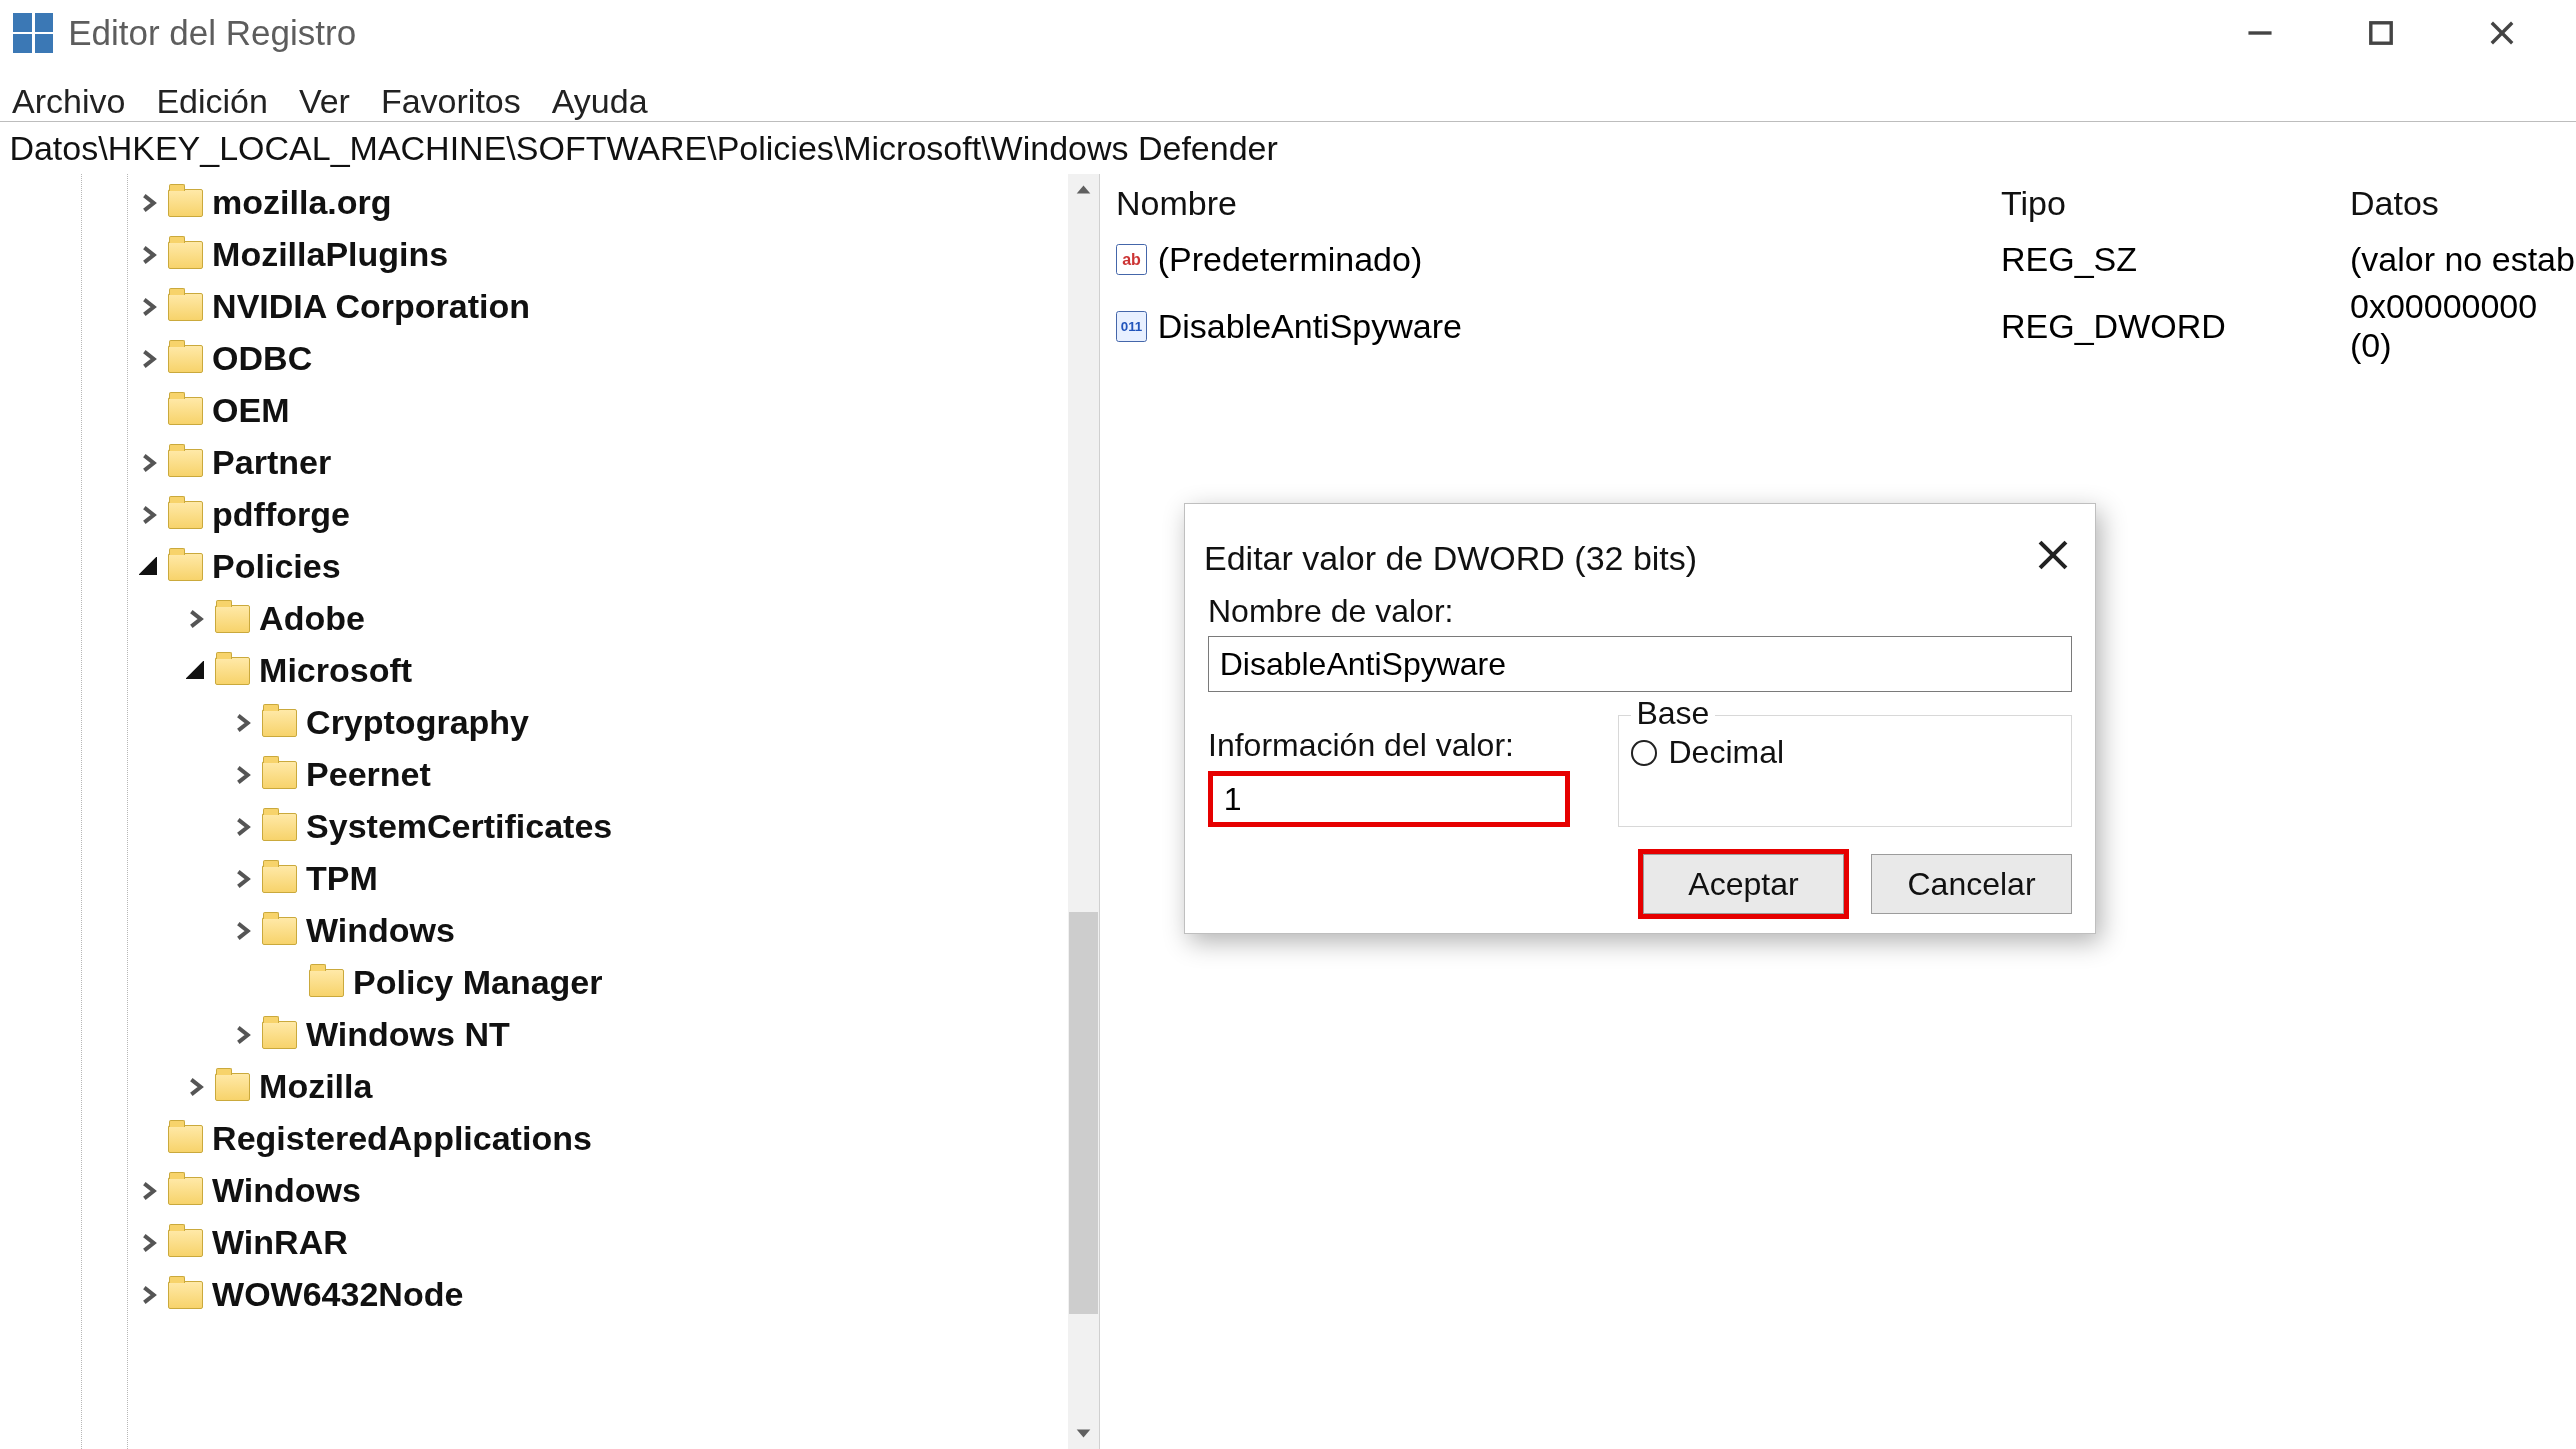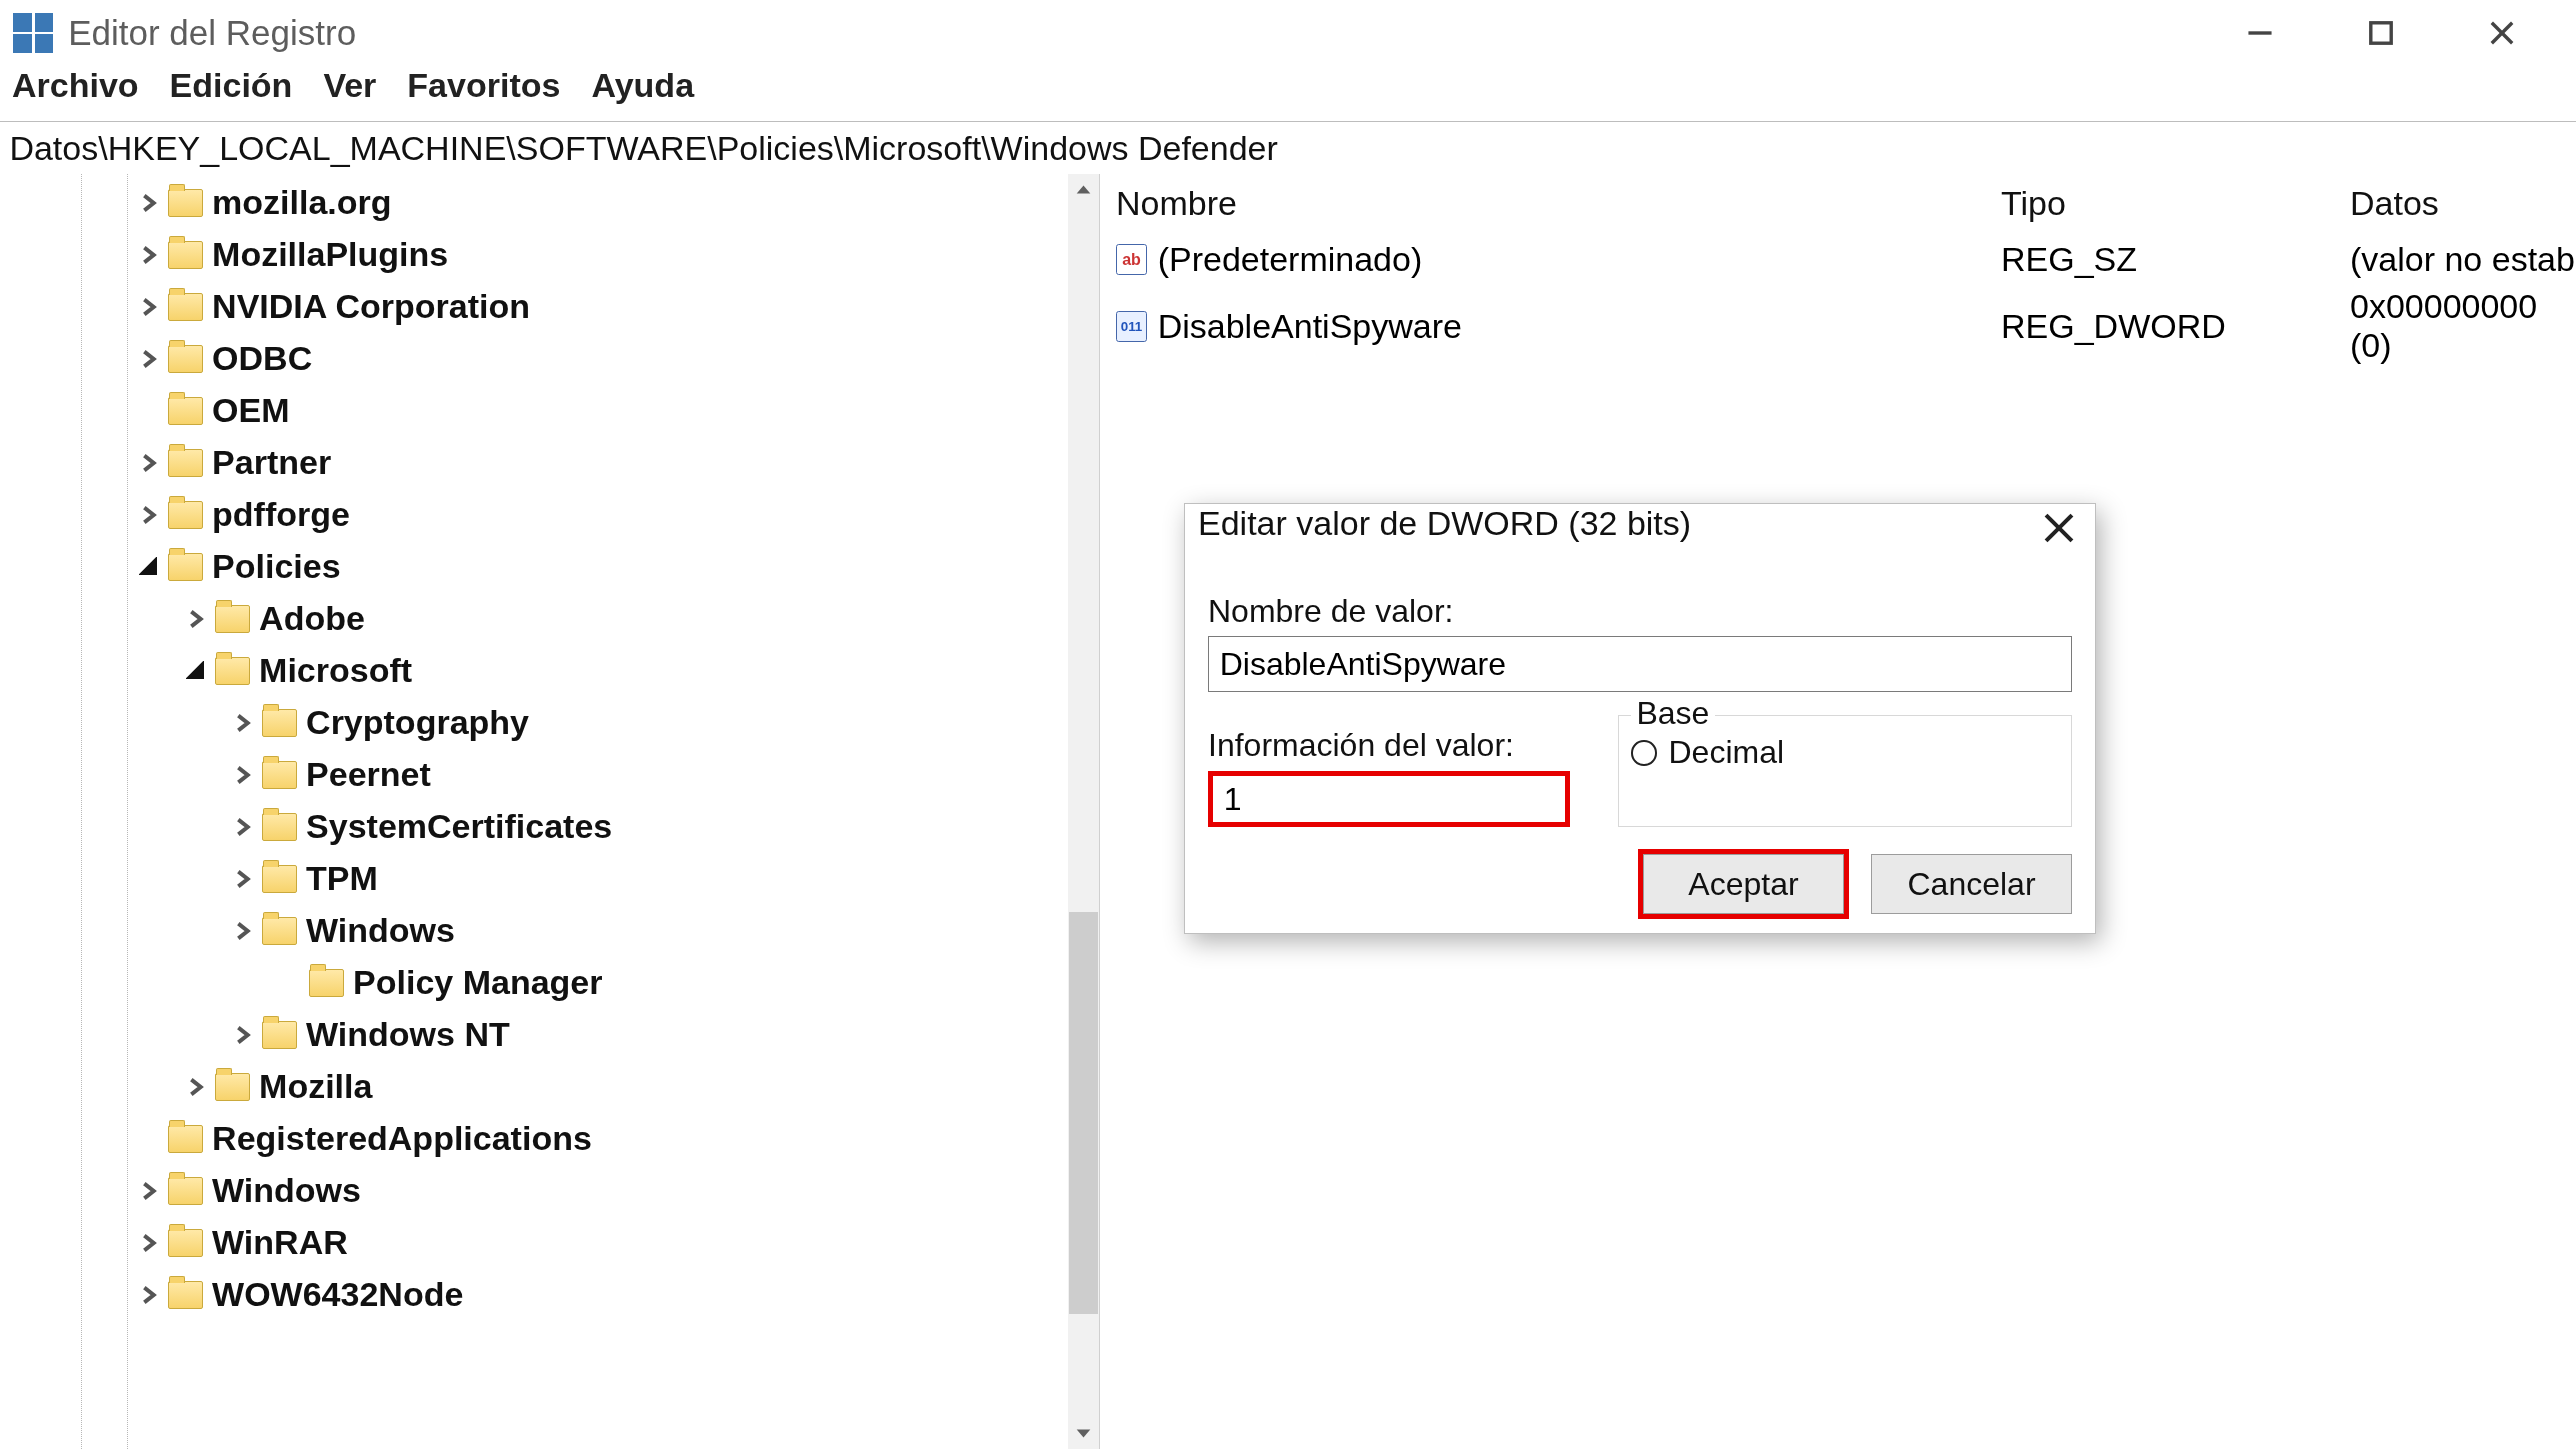--- a/index.html
+++ b/index.html
@@ -19,26 +19,25 @@
   }
   .app-icon div { background:#3b78b5; }
   .titlebar .title { font-size: 35px; color:#5d5d5d; }
   .win-controls { margin-left:auto; display:flex; gap:0; }
   .win-btn { width:121px; height:66px; display:flex; align-items:center; justify-content:center; }
   .win-btn svg { stroke:#444; stroke-width:5; fill:none; }
 
   
   .menubar {
     height: 55px;
-    display:flex; align-items:flex-start;
+    display:flex; align-items:flex-end;
     padding: 0 12px;
     font-size: 34px;
     color:#222;
     gap: 31px;
-    font-weight: bold;
   }
   .menubar span { cursor:default; }
 
   
   .pathbar {
     height: 54px;
     border-top: 1.3px solid #bdbdbd;
     border-bottom: 1.3px solid #bdbdbd;
     font-size: 34px;
     color:#111;
@@ -134,21 +133,21 @@
   
   .dialog {
     position:absolute;
     left: 1184px; top: 503px;
     width: 912px;
     background:#fff;
     border:1.3px solid #bfbfbf;
     box-shadow: 5.4px 8px 24px rgba(0,0,0,.30);
   }
   .dlg-title{
-    height:74px; display:flex; align-items:flex-start; padding:0 13px;
+    height:74px; display:flex; align-items:flex-end; padding:0 19px;
     font-size:34px; color:#111;
   }
   .dlg-close{
     margin-left:auto; width:47px; height:47px;
     display:flex;align-items:center;justify-content:center;
   }
   .dlg-body{ padding: 2.7px 23px 19px 23px; font-size:32px; color:#111; }
   .fld-label{ margin-top:12px; margin-bottom:6.7px; }
   .txtbox{
     width:100%; height:56px;

